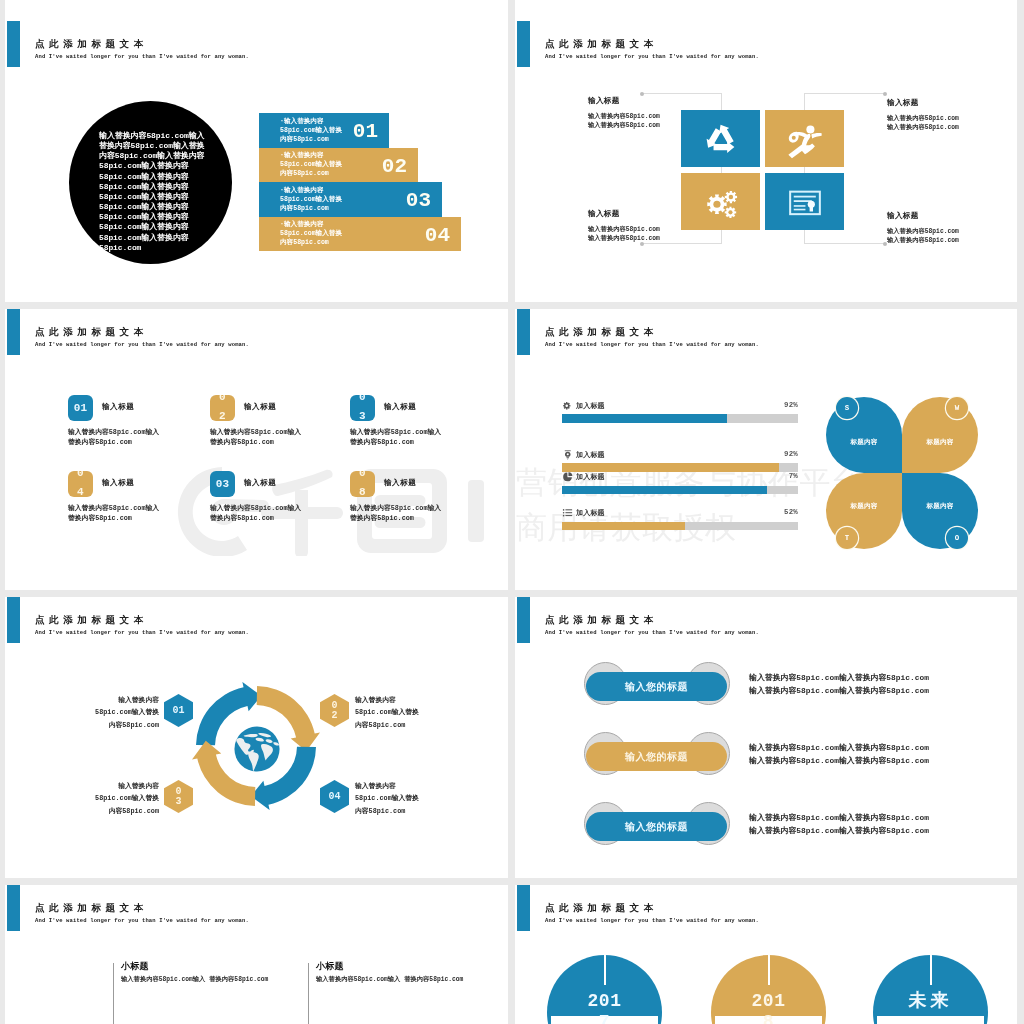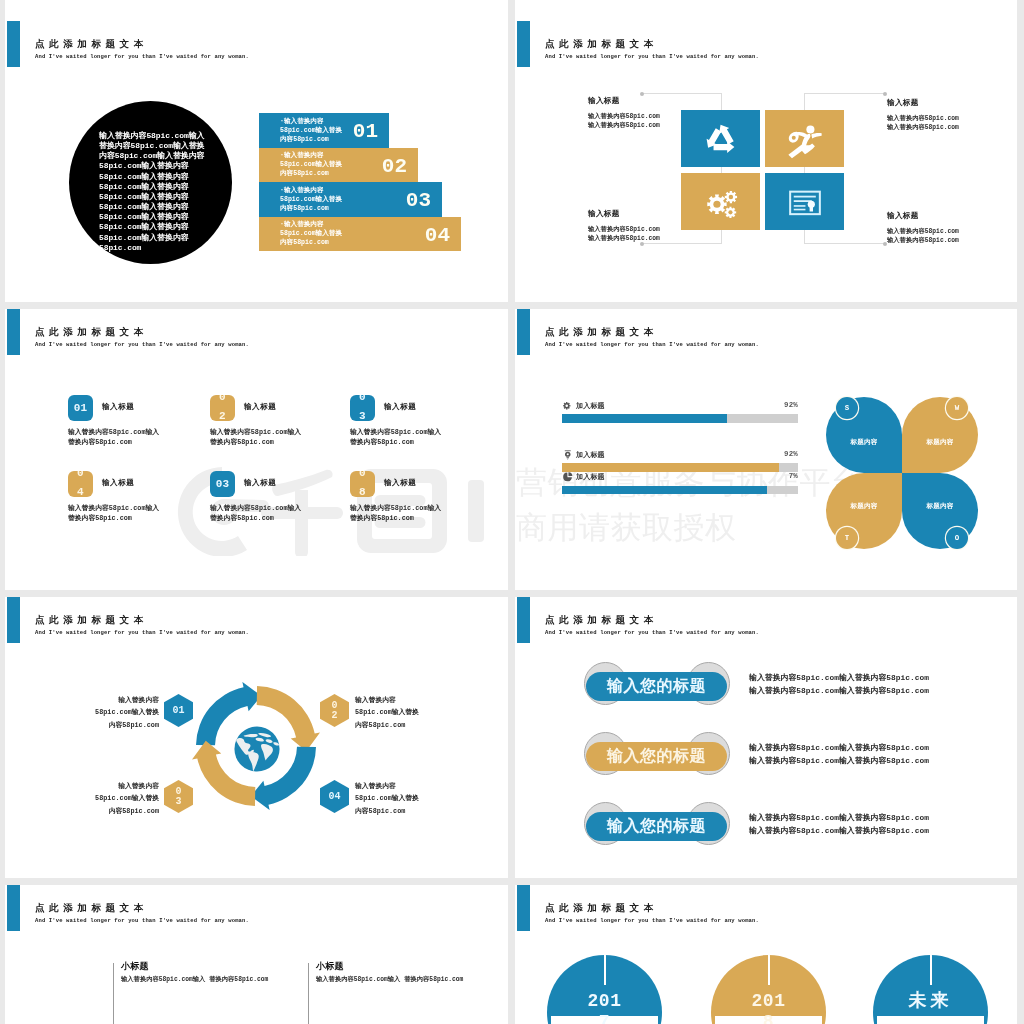--- a/index.html
+++ b/index.html
@@ -172,21 +172,21 @@
   .s6-knob { position:absolute; top:-3px; width:43px; height:43px; border-radius:50%;
              background:#dcdcdc; border:1px solid #a8a8a8; }
   .s6-kl { left:69px; }
   .s6-kr { left:172px; }
   .s6-pill {
     position:absolute; left:71px; top:7px; width:141px; height:29px; border-radius:15px;
     display:flex; align-items:center; justify-content:center;
   }
   .s6-blue { background:#1d86b4; }
   .s6-gold { background:#d9a955; }
-  .s6-pill span { font-size:16px; font-weight:bold; color:#e9f8ff; letter-spacing:0.5px;text-align:right; }
+  .s6-pill span { font-size:10px; font-weight:bold; color:#e9f8ff; letter-spacing:0.5px;text-align:right; }
   .s6-gold span { color:#fcf4e2; }
   .s6-body { position:absolute; left:234px; top:7px; font-size:7.9px; line-height:12.5px;
              font-weight:bold; color:#2b2b2b; white-space:nowrap; }
 
   
   .s7-item { position:absolute; top:78px; width:200px; }
   .s7-stem { position:absolute; left:0; top:0; width:1px; height:125px; background:#9b9b9b; }
   .s7-title { position:absolute; left:8px; top:-3px; font-size:9px; font-weight:bold; color:#111; letter-spacing:0.3px; white-space:nowrap; }
   .s7-body  { position:absolute; left:8px; top:12px; font-size:6.3px; font-weight:bold; color:#2b2b2b; white-space:nowrap; }
 
@@ -450,20 +450,35 @@
         <path fill="#555" d="M46 14 A38 38 0 1 0 86 54 L48 54 Z"></path>
         <path fill="#555" d="M56 10 L56 44 L90 44 A34 34 0 0 0 56 10 Z"></path>
       </svg>
       <div class="s4-label">加入标题</div>
       <div class="s4-pct">7%</div>
       <div class="s4-track">
           <div class="s4-fill s4-fblue" style="width:87%"></div>
         </div>
     </div>
 
+    <div class="s4-row" style="top:198.5px">
+      <svg class="s4-ico" viewBox="0 0 100 100">
+        <circle cx="14" cy="25" r="7" fill="#555"></circle>
+          <rect x="30" y="20" width="58" height="9" fill="#555"></rect>
+        <circle cx="14" cy="50" r="7" fill="#555"></circle>
+          <rect x="30" y="45" width="58" height="9" fill="#555"></rect>
+        <circle cx="14" cy="75" r="7" fill="#555"></circle>
+          <rect x="30" y="70" width="58" height="9" fill="#555"></rect>
+      </svg>
+      <div class="s4-label">加入标题</div>
+      <div class="s4-pct">52%</div>
+      <div class="s4-track">
+          <div class="s4-fill s4-fgold" style="width:52%"></div>
+        </div>
+    </div>
 
     <div class="s4-swot">
       <div class="petal p-s">
           <span>标题内容</span>
         </div>
       <div class="petal p-w">
           <span>标题内容</span>
         </div>
       <div class="petal p-t">
           <span>标题内容</span>

